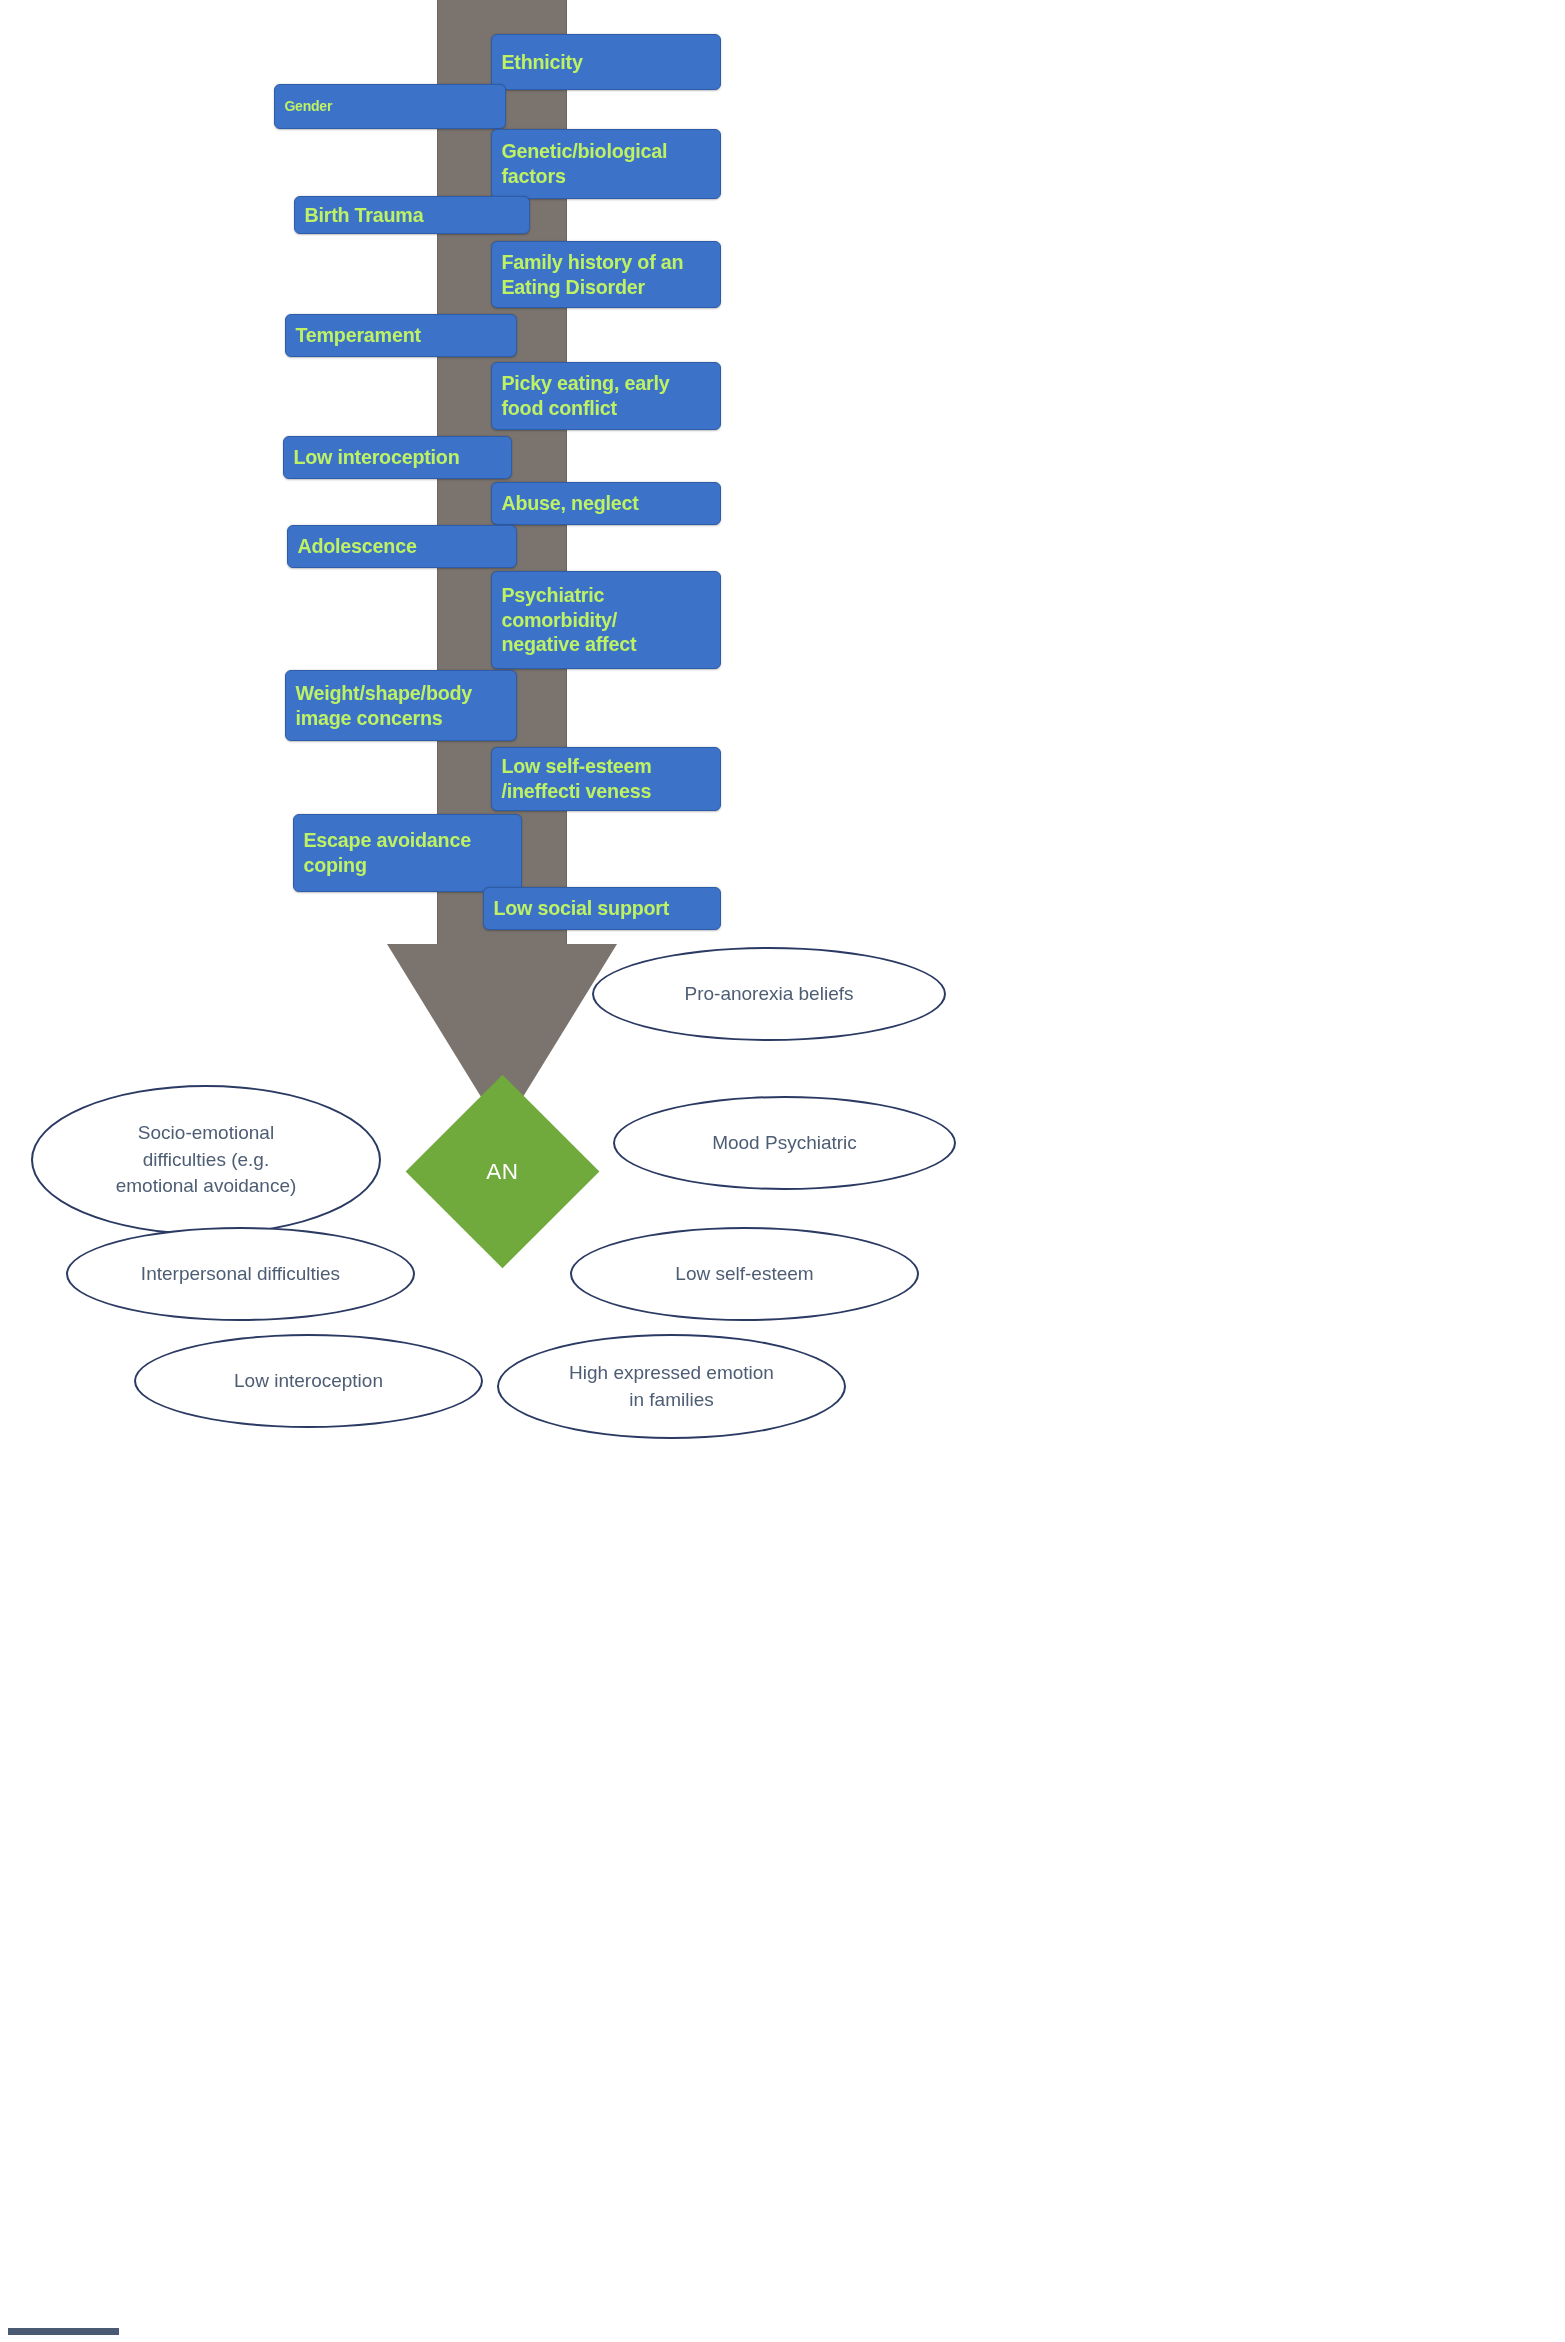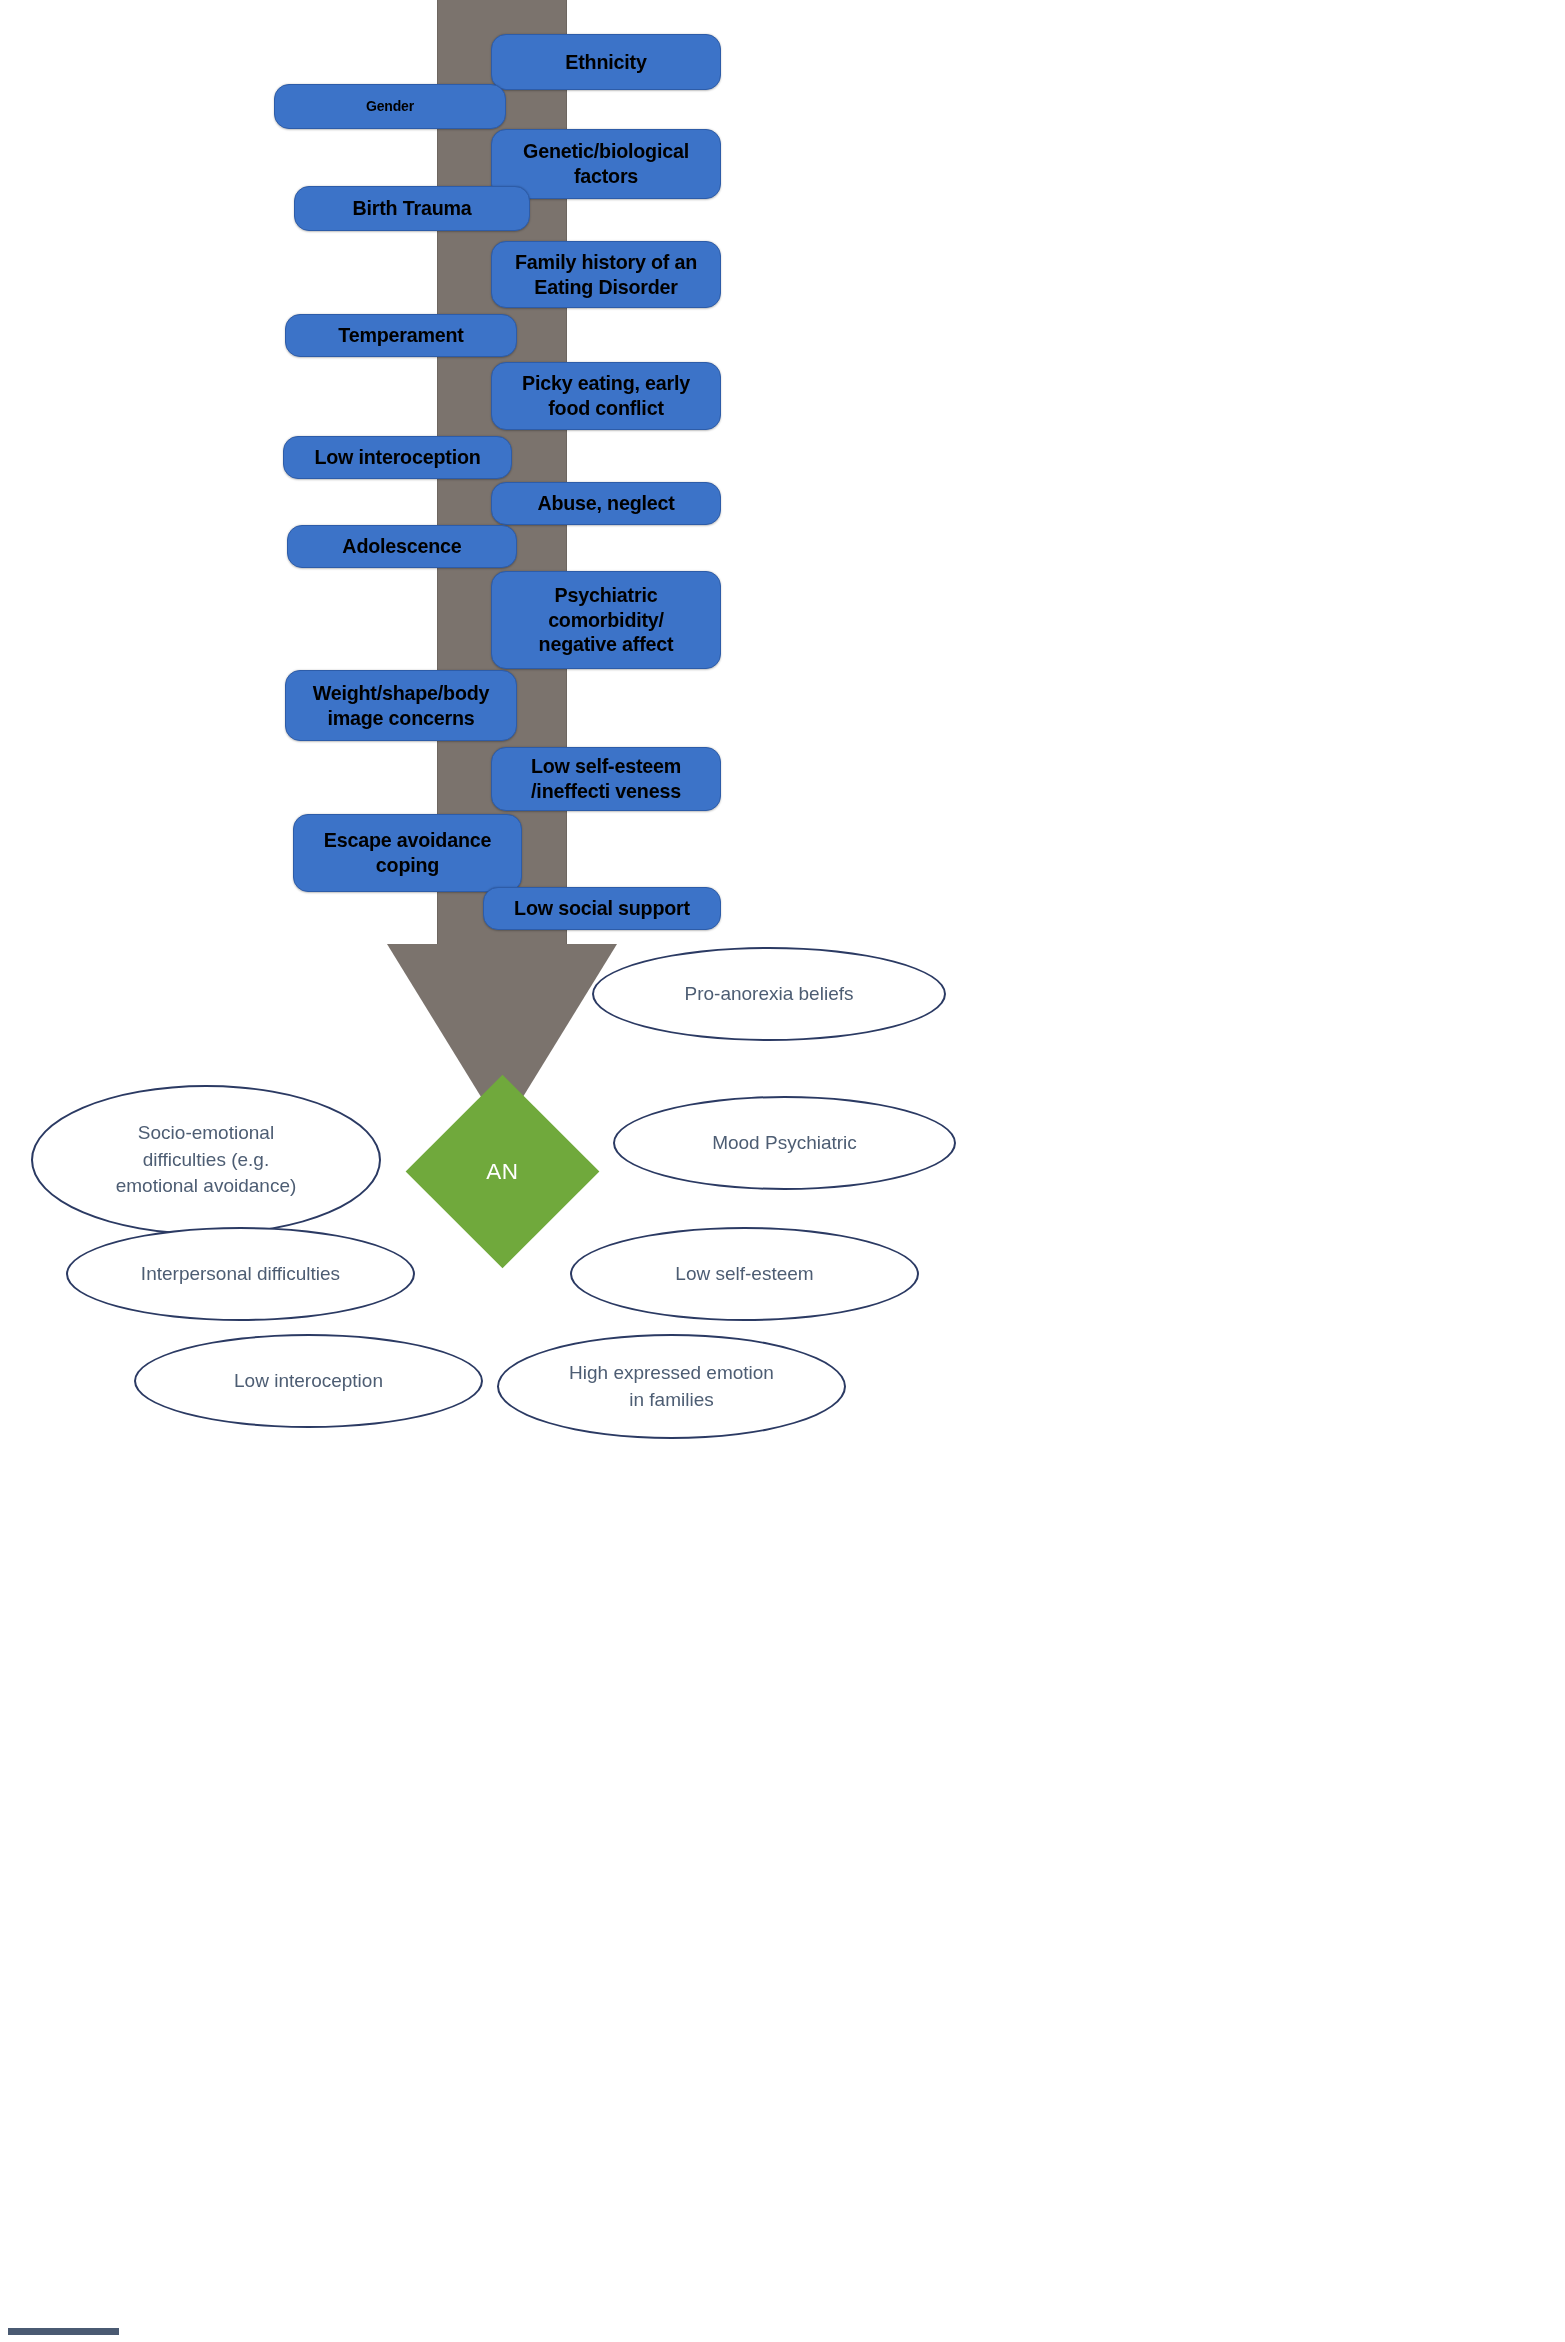--- a/index.html
+++ b/index.html
@@ -36,27 +36,26 @@
     border-right: 115px solid transparent;
     border-top: 187px solid #7B736D;
   }
 
   
   .pill {
     position: absolute;
     box-sizing: border-box;
     background: #3C73C8;
     border: 1.4px solid #2d5ca8;
-    border-radius: 15px;
-    color: #000000;
+    border-radius: 6px;
+    color: #bef264;
     font-weight: bold;
     display: flex;
     align-items: center;
     justify-content: center;
-    text-align: center;
     line-height: 1.26;
     letter-spacing: -0.2px;
     box-shadow: 0 0.9px 1.9px rgba(0,0,0,0.25);
     padding: 1.9px 9.4px;
   }
   .pill span { display: block; width: 100%; white-space: pre-line; }
 
   
   .ellipse {
     position: absolute;
@@ -114,21 +113,21 @@
 
   <div class="pill" style="left:274px; top:84px; width:232px; height:45px; font-size:14px;">
     <span>Gender</span>
   </div>
 
   <div class="pill" style="left:491px; top:129px; width:230px; height:70px; font-size:19.7px;">
     <span>Genetic/biological
 factors</span>
   </div>
 
-  <div class="pill" style="left:294px; top:186px; width:236px; height:45px; font-size:19.7px;">
+  <div class="pill" style="left:294px; top:196px; width:236px; height:38px; font-size:19.7px;">
     <span>Birth Trauma</span>
   </div>
 
   <div class="pill" style="left:491px; top:241px; width:230px; height:67px; font-size:19.7px;">
     <span>Family history of  an
 Eating Disorder</span>
   </div>
 
   <div class="pill" style="left:285px; top:314px; width:232px; height:43px; font-size:19.7px;">
     <span>Temperament</span>

